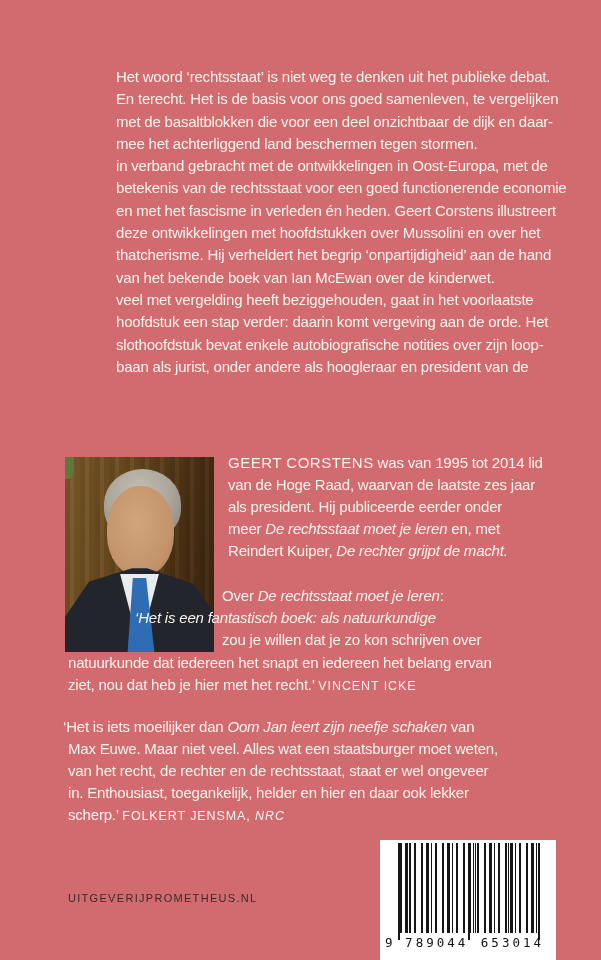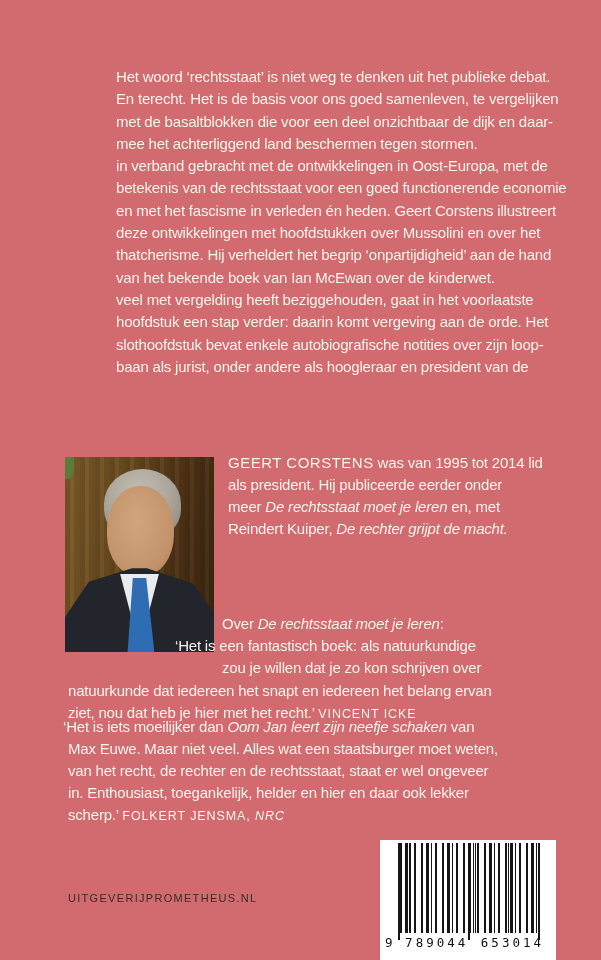--- a/index.html
+++ b/index.html
@@ -4,24 +4,24 @@
 <style>
   html,body{margin:0;padding:0;background:#888;}
   .cover{
     position:relative;width:601px;height:960px;overflow:hidden;
     background:#d16b6f;color:#f9f3ec;
     font-family:"Liberation Sans", sans-serif;
   }
   .ln{white-space:nowrap;}
   .synopsis{position:absolute;left:68px;top:66px;font-size:15px;line-height:22.3px;letter-spacing:-0.2px;margin-left:48px;}
   .bio{position:absolute;left:228px;top:452px;font-size:15px;line-height:22px;letter-spacing:-0.2px;}
-  .quote-icke{position:absolute;left:68px;top:613px;font-size:15px;line-height:22.2px;letter-spacing:-0.2px;}
+  .quote-icke{position:absolute;left:68px;top:585px;font-size:15px;line-height:22.2px;letter-spacing:-0.2px;}
   .quote-jensma{position:absolute;left:68px;top:716px;font-size:15px;line-height:22px;letter-spacing:-0.2px;}
   .ind-intro{margin-left:154px;}
-  .ind-q1{margin-left:112px;}
+  .ind-q1{margin-left:72px;font-style:italic;}
   .ind-q2{margin-left:154px;}
   .hang{text-indent:-5px;}
   .caps{letter-spacing:0.5px;}
   .it{font-style:italic;}
   .sc{font-size:12.5px;letter-spacing:0.9px;}
   .sc-i{font-size:12.5px;letter-spacing:0.9px;font-style:italic;}
 
   
   .photo{
     position:absolute;left:65px;top:457px;width:149px;height:195px;overflow:hidden;
@@ -87,20 +87,21 @@
     <div class="hair"></div>
     <div class="neck"></div>
     <div class="face"></div>
     <div class="suit"></div>
     <div class="shirt"></div>
     <div class="tie"></div>
   </div>
 
   <section class="bio">
     <div class="ln"><span class="caps">GEERT CORSTENS</span><span> was van 1995 tot 2014 lid</span></div>
+    <div class="ln">van de Hoge Raad, waarvan de laatste zes jaar</div>
     <div class="ln">als president. Hij publiceerde eerder onder</div>
     <div class="ln"><span>meer </span><span class="it">De rechtsstaat moet je leren</span><span> en, met</span></div>
     <div class="ln"><span>Reindert Kuiper, </span><span class="it">De rechter grijpt de macht.</span></div>
   </section>
 
   <section class="quote-icke">
     <div class="ln ind-intro"><span>Over </span><span class="it">De rechtsstaat moet je leren</span><span>:</span></div>
     <div class="ln ind-q1 hang">‘Het is een fantastisch boek: als natuurkundige</div>
     <div class="ln ind-q2">zou je willen dat je zo kon schrijven over</div>
     <div class="ln">natuurkunde dat iedereen het snapt en iedereen het belang ervan</div>

